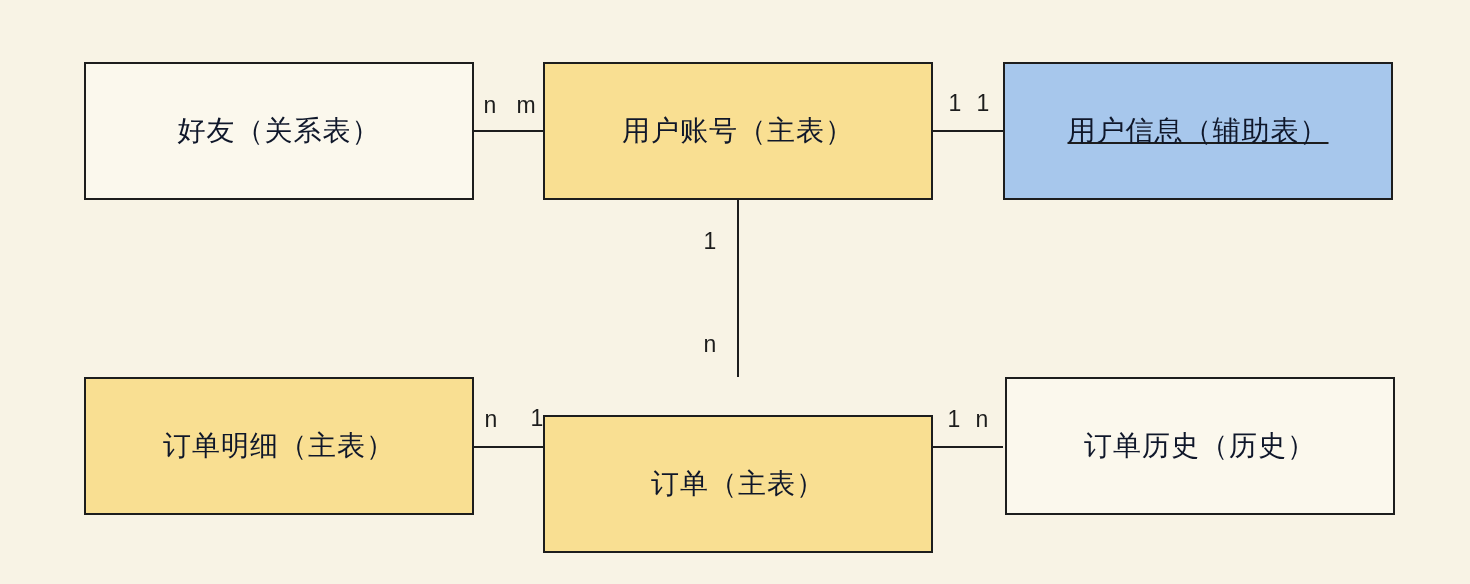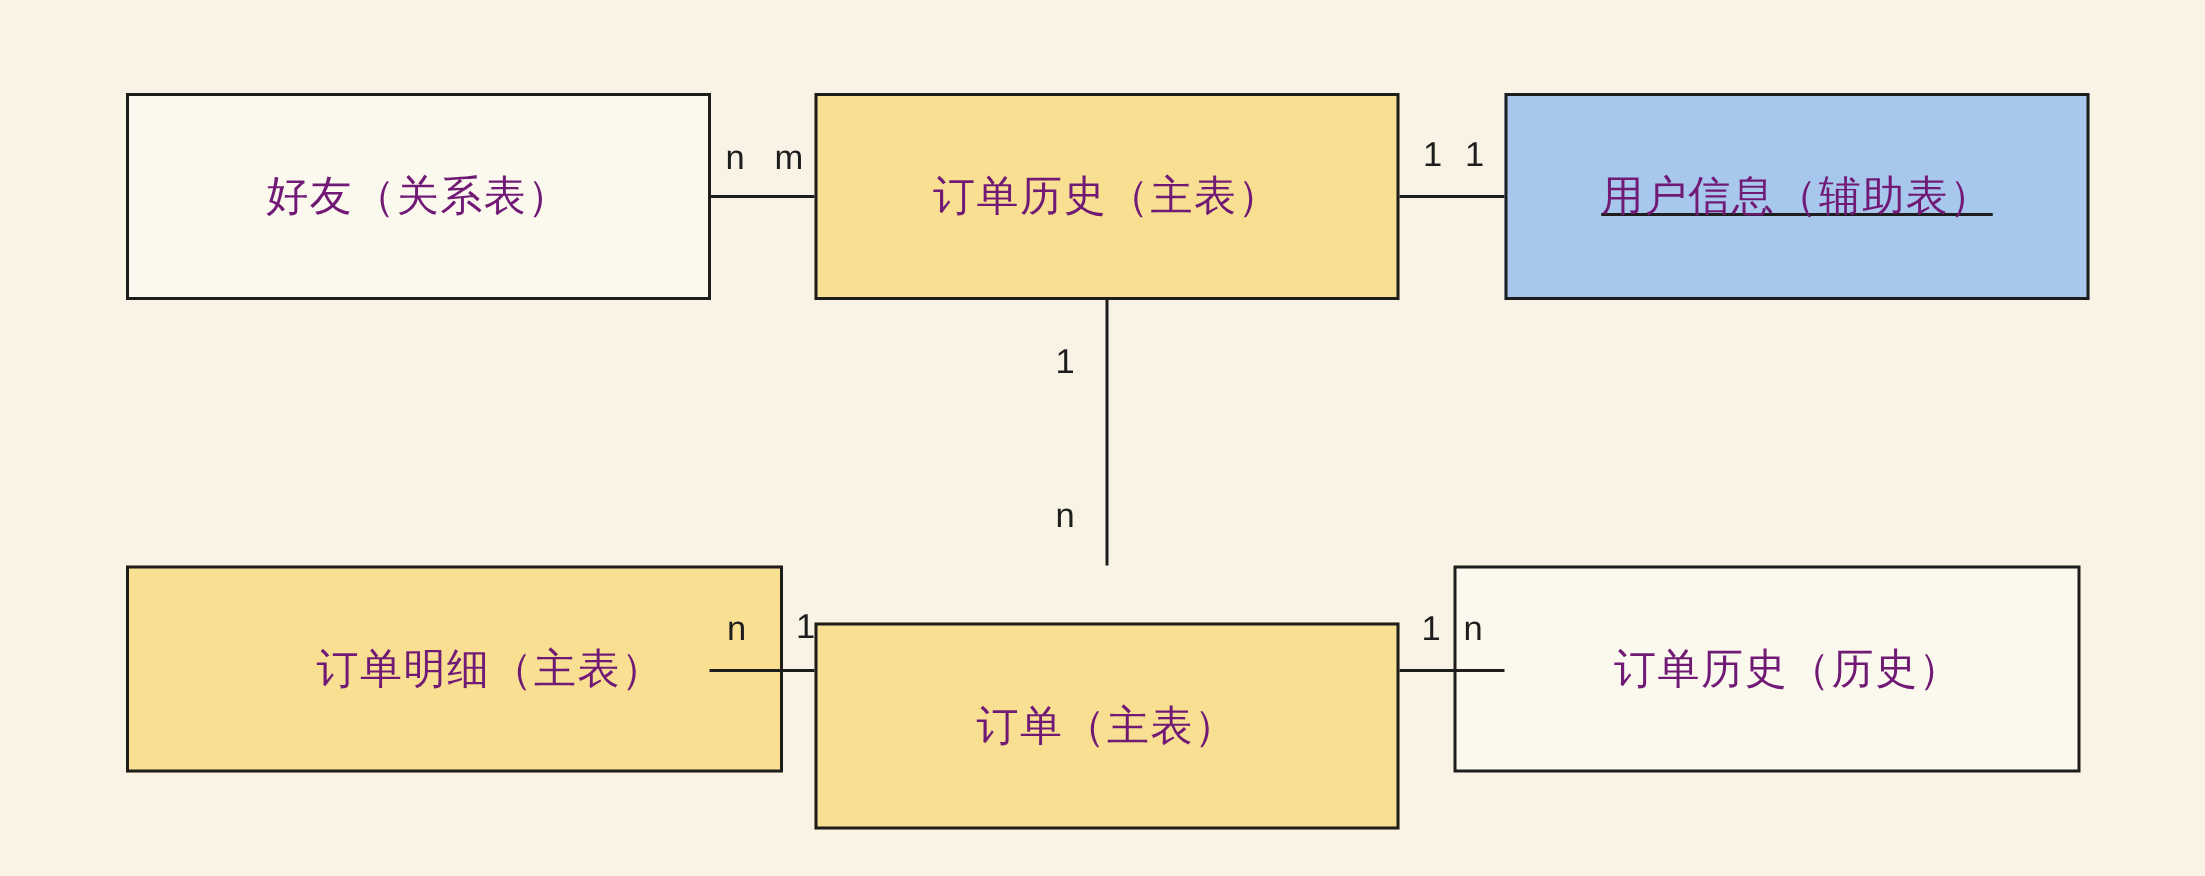--- a/index.html
+++ b/index.html
@@ -23,29 +23,29 @@
     border: 2px solid #1D1D1D;
     display: flex;
     align-items: center;
     justify-content: center;
     box-sizing: content-box;
   }
   .entity-label {
     font-size: 28px;
     font-weight: 500;
     letter-spacing: 1px;
-    color: #701a75;
+    color: #0f172a;
     white-space: nowrap;
   }
   .box-friends       { left: 84px;   top: 62px;  }
   .box-user-account  { left: 543px;  top: 62px;  }
   .box-user-info     { left: 1003px; top: 62px; text-decoration: underline;  }
   .box-order-detail  { left: 84px;   top: 377px; }
   .box-order         { left: 543px;  top: 377px; }
-  .box-order-history { left: 969px; top: 377px; padding-left: 28px; }
+  .box-order-history { left: 1005px; top: 377px; }
 
   .line {
     position: absolute;
     background: #1D1D1D;
   }
   .line-a { left: 473px; top: 130px; width: 70px;  height: 2px; }
   .line-b { left: 933px; top: 130px; width: 70px;  height: 2px; }
   .line-c { left: 737px; top: 200px; width: 2px;   height: 177px; }
   .line-d { left: 473px; top: 446px; width: 70px;  height: 2px; }
   .line-e { left: 933px; top: 446px; width: 70px;  height: 2px; }
@@ -72,28 +72,28 @@
 </head>
 <body>
 
 <div class="canvas">
 
   <div class="entity box-friends" style="background-color: rgb(251, 248, 237);">
     <span class="entity-label">好友（关系表）</span>
   </div>
 
   <div class="entity box-user-account" style="background-color: rgb(249, 223, 146);">
-    <span class="entity-label">订单历史（主表）</span>
+    <span class="entity-label">用户账号（主表）</span>
   </div>
 
   <div class="entity box-user-info" style="background-color: rgb(167, 199, 236);">
     <span class="entity-label">用户信息（辅助表）</span>
   </div>
 
-  <div class="entity box-order-detail" style="background-color: rgb(249, 223, 146); padding-left: 48px;">
+  <div class="entity box-order-detail" style="background-color: rgb(249, 223, 146);">
     <span class="entity-label">订单明细（主表）</span>
   </div>
 
   <div class="entity box-order" style="background-color: rgb(249, 223, 146); margin-top: 38px;">
     <span class="entity-label">订单（主表）</span>
   </div>
 
   <div class="entity box-order-history" style="background-color: rgb(251, 248, 237);">
     <span class="entity-label">订单历史（历史）</span>
   </div>

